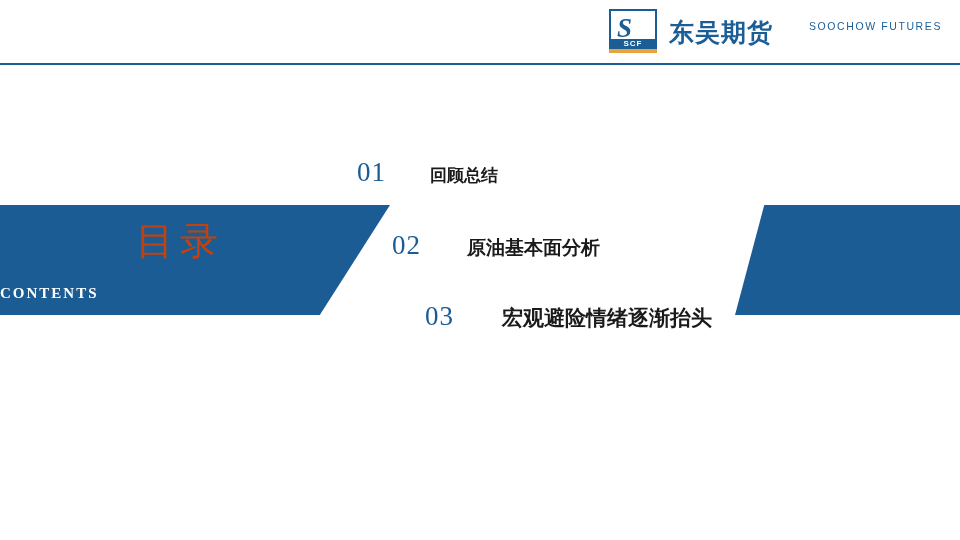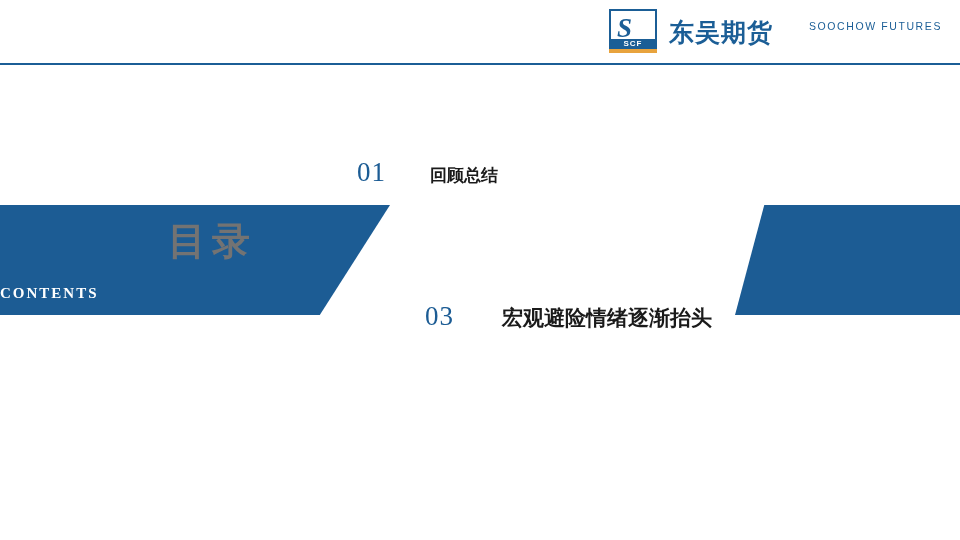--- a/index.html
+++ b/index.html
@@ -118,27 +118,26 @@
     height: 110px;
     background: #1c5c94;
     clip-path: polygon(13% 0, 100% 0, 100% 100%, 0 100%);
   }
   .banner-title {
     position: absolute;
     left: 0;
     top: 218px;
     width: 360px;
     text-align: center;
-    color: #737373;
+    color: #c2410c;
     font-size: 38px;
-    font-weight: bold;
+    font-weight: normal;
     letter-spacing: 6px;
     line-height: 46px;
     font-family: "Liberation Sans", sans-serif;
-    padding-left: 32px;
   }
   .banner-sub {
     position: absolute;
     left: 0;
     top: 285px;
     width: 360px;
     text-align: left;
     color: #ffffff;
     font-size: 15px;
     font-weight: bold;
@@ -202,19 +201,23 @@
 <div class="banner-title">目录</div>
 <div class="banner-sub">CONTENTS</div>
 
 <div class="toc">
 
   <div class="toc-item toc-item-1">
     <span class="toc-num">01</span>
     <span class="toc-label">回顾总结</span>
   </div>
 
+  <div class="toc-item toc-item-2">
+    <span class="toc-num">02</span>
+    <span class="toc-label">原油基本面分析</span>
+  </div>
 
   <div class="toc-item toc-item-3">
     <span class="toc-num">03</span>
     <span class="toc-label">宏观避险情绪逐渐抬头</span>
   </div>
 
 </div>
 
 </body></html>

